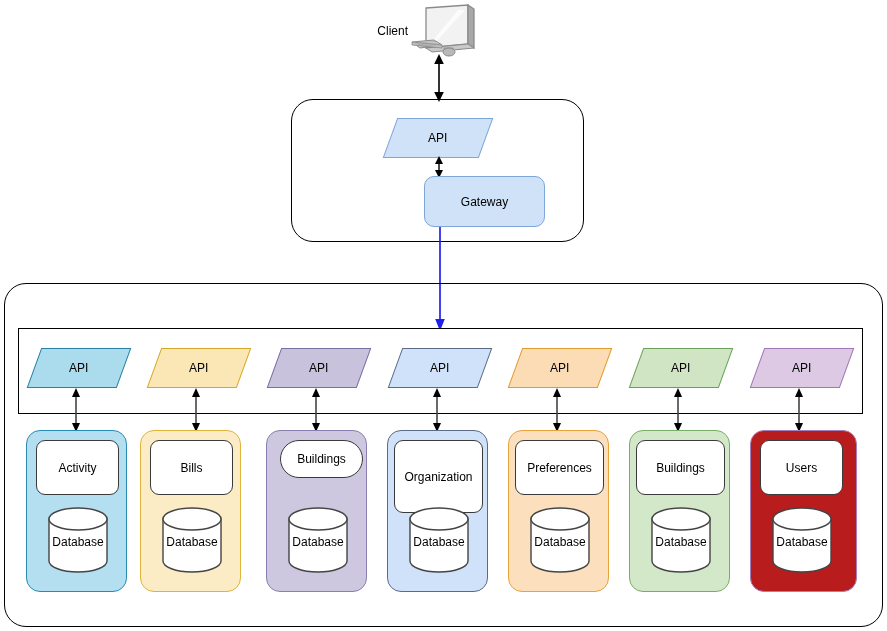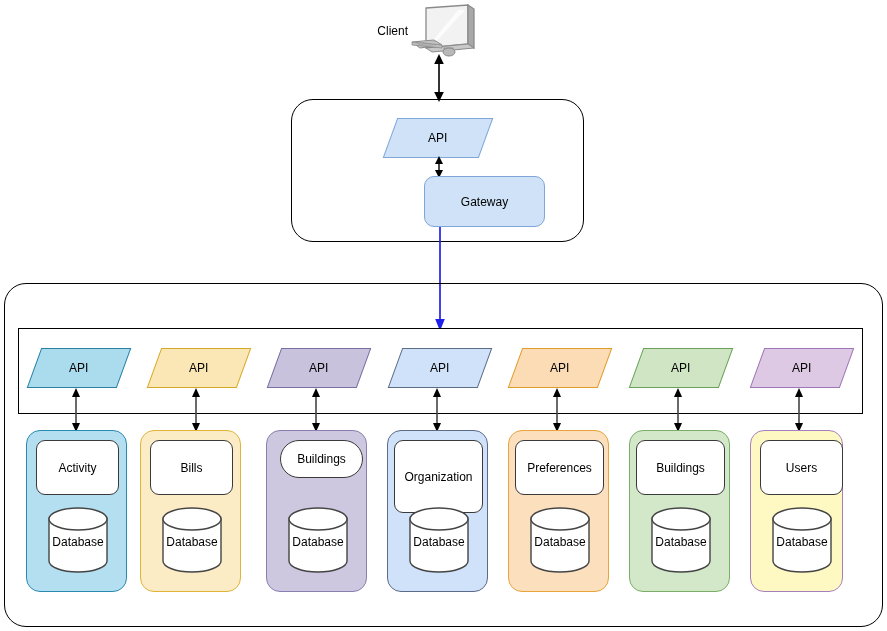--- a/index.html
+++ b/index.html
@@ -321,21 +321,21 @@
     </div>
     <div class="cyl" style="left:20px; top:76px;">
       <svg width="62" height="66" viewBox="0 0 62 66">
         <path d="M2,12 L2,54 A29,11 0 0 0 60,54 L60,12 Z" fill="#ffffff" stroke="#444444" stroke-width="1.4"></path>
         <ellipse cx="31" cy="12" rx="29" ry="11" fill="#ffffff" stroke="#444444" stroke-width="1.4"></ellipse>
       </svg>
       <div class="cyl-label" style="top:28px;">Database</div>
     </div>
   </div>
 
-  <div class="abs svc-box" style="left:750px; top:430px; width:93px; height:162px; background:#fef9c3; border:1.4px solid #a87fbd;">
+  <div class="abs svc-box" style="left:750px; top:430px; width:107px; height:162px; background:#b91c1c; border:1.4px solid #a87fbd;">
     <div class="svc-node abs" style="left:9px; top:9px; width:83px; height:55px;">
       <span>Users</span>
     </div>
     <div class="cyl" style="left:20px; top:76px;">
       <svg width="62" height="66" viewBox="0 0 62 66">
         <path d="M2,12 L2,54 A29,11 0 0 0 60,54 L60,12 Z" fill="#ffffff" stroke="#444444" stroke-width="1.4"></path>
         <ellipse cx="31" cy="12" rx="29" ry="11" fill="#ffffff" stroke="#444444" stroke-width="1.4"></ellipse>
       </svg>
       <div class="cyl-label" style="top:28px;">Database</div>
     </div>

